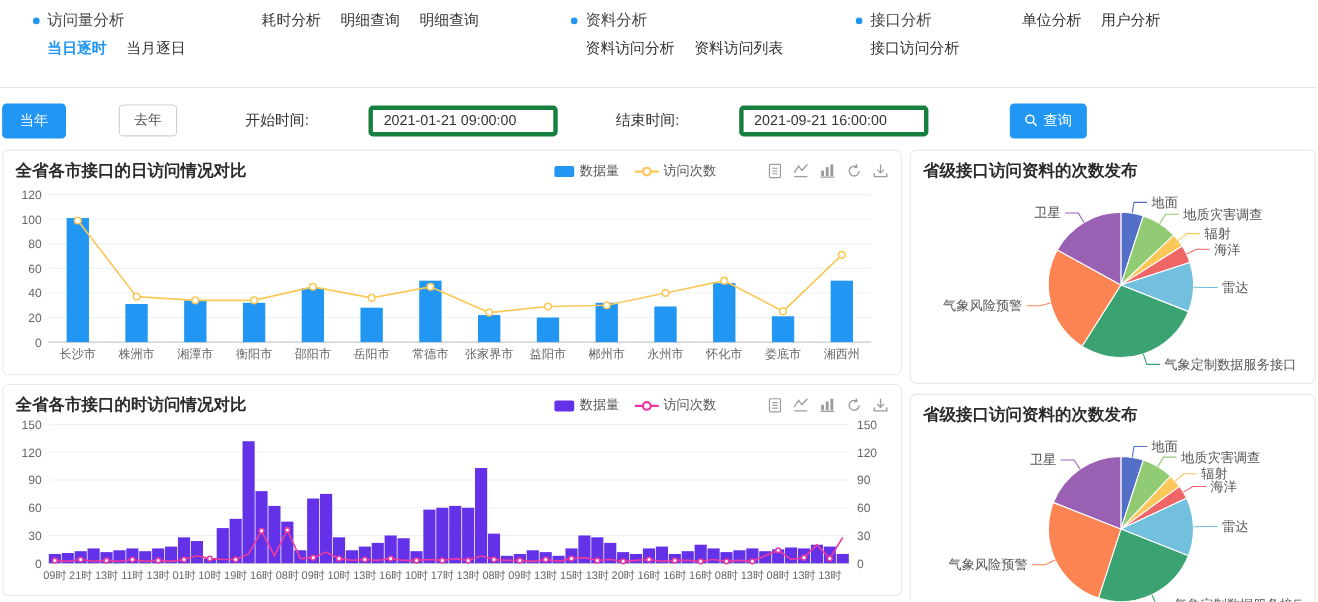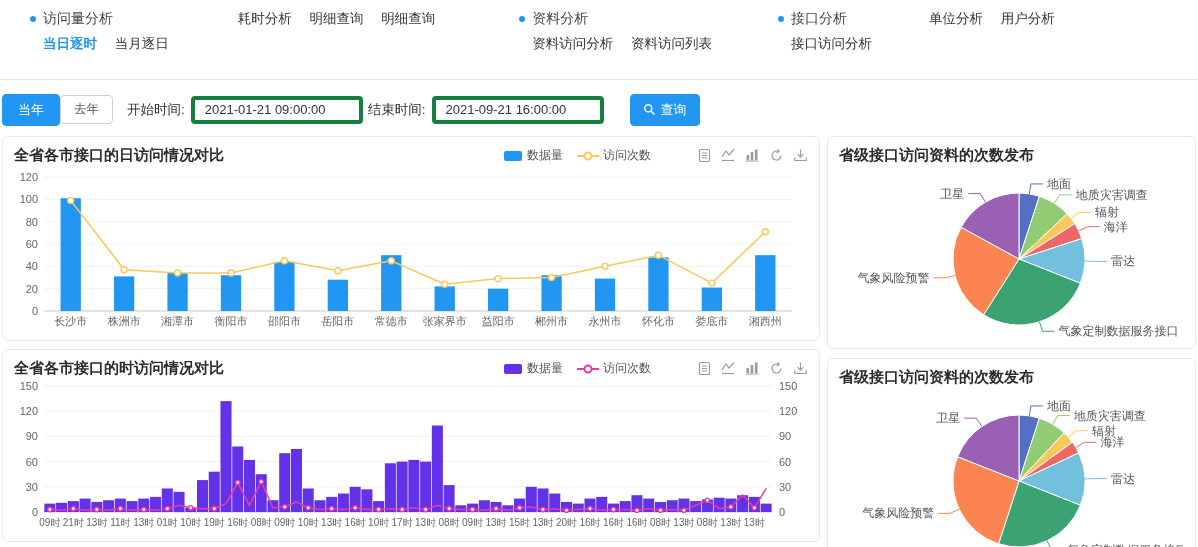--- a/index.html
+++ b/index.html
@@ -14,21 +14,21 @@
   .nav-group { margin-right: 42px; white-space: nowrap; }
   .nav-group.g2 { margin-right: 70px; }
   .nav-group.g3 { margin-right: 52px; }
   .nav-group.g4 { margin-right: 30px; }
   .nav-head { display: flex; align-items: center; font-size: 14px; color: #454545; margin-bottom: 7px; }
   .nav-dot { width: 6px; height: 6px; border-radius: 50%; background: #2196f3; margin-right: 7px; }
   .nav-sub { padding-left: 13px; font-size: 13.5px; color: #333; }
   .nav-sub span { margin-right: 14px; cursor: pointer; }
   .nav-sub .active { color: #2196f3; font-weight: bold; }
   
-  .toolbar { display: flex; align-items: center; padding: 15px 0 0 2px; height: 44px; }
+  .toolbar { display: flex; align-items: center; padding: 15px 0 0 2px; height: 44px; gap: 48px; }
   .btn { border-radius: 4px; font-size: 13px; cursor: pointer; }
   .btn-primary { background: #2196f3; color: #fff; border: 1px solid #2196f3; padding: 6px 15px; }
   .btn-plain { background: #fff; color: #555; border: 1px solid #cfcfcf; padding: 5px 13px; margin-left: 0; font-size: 12.5px; }
   .tb-label { margin-left: 14px; margin-right: 6px; font-size: 13.5px; color: #333; }
   .tb-input { width: 172px; height: 28px; border: 4px solid #15803d; border-radius: 4px; padding: 0 10px; font-size: 13px; color: #333; font-family: inherit; }
   .tb-input.end { margin-right: 0; }
   .gap2 { margin-left: 5px; }
   .btn-search { display: flex; align-items: center; gap: 5px; margin-left: 26px; padding: 6px 12px; }
   
   .main { display: flex; gap: 7px; padding: 12px 2px 0 2px; }

